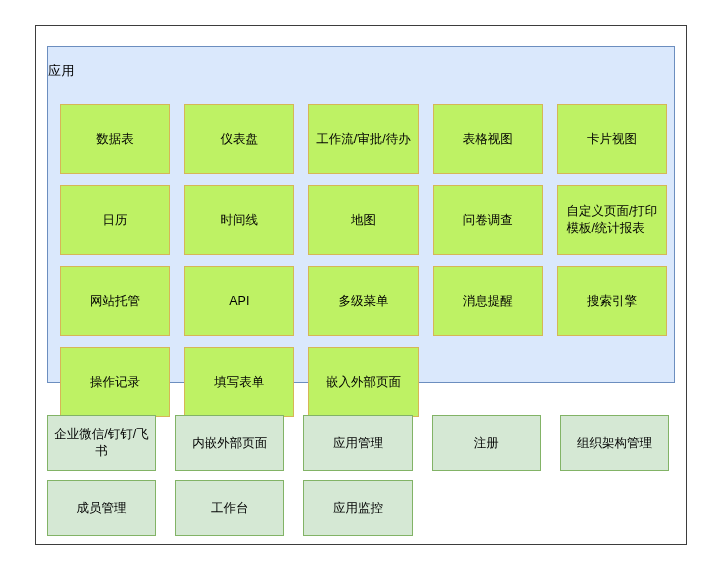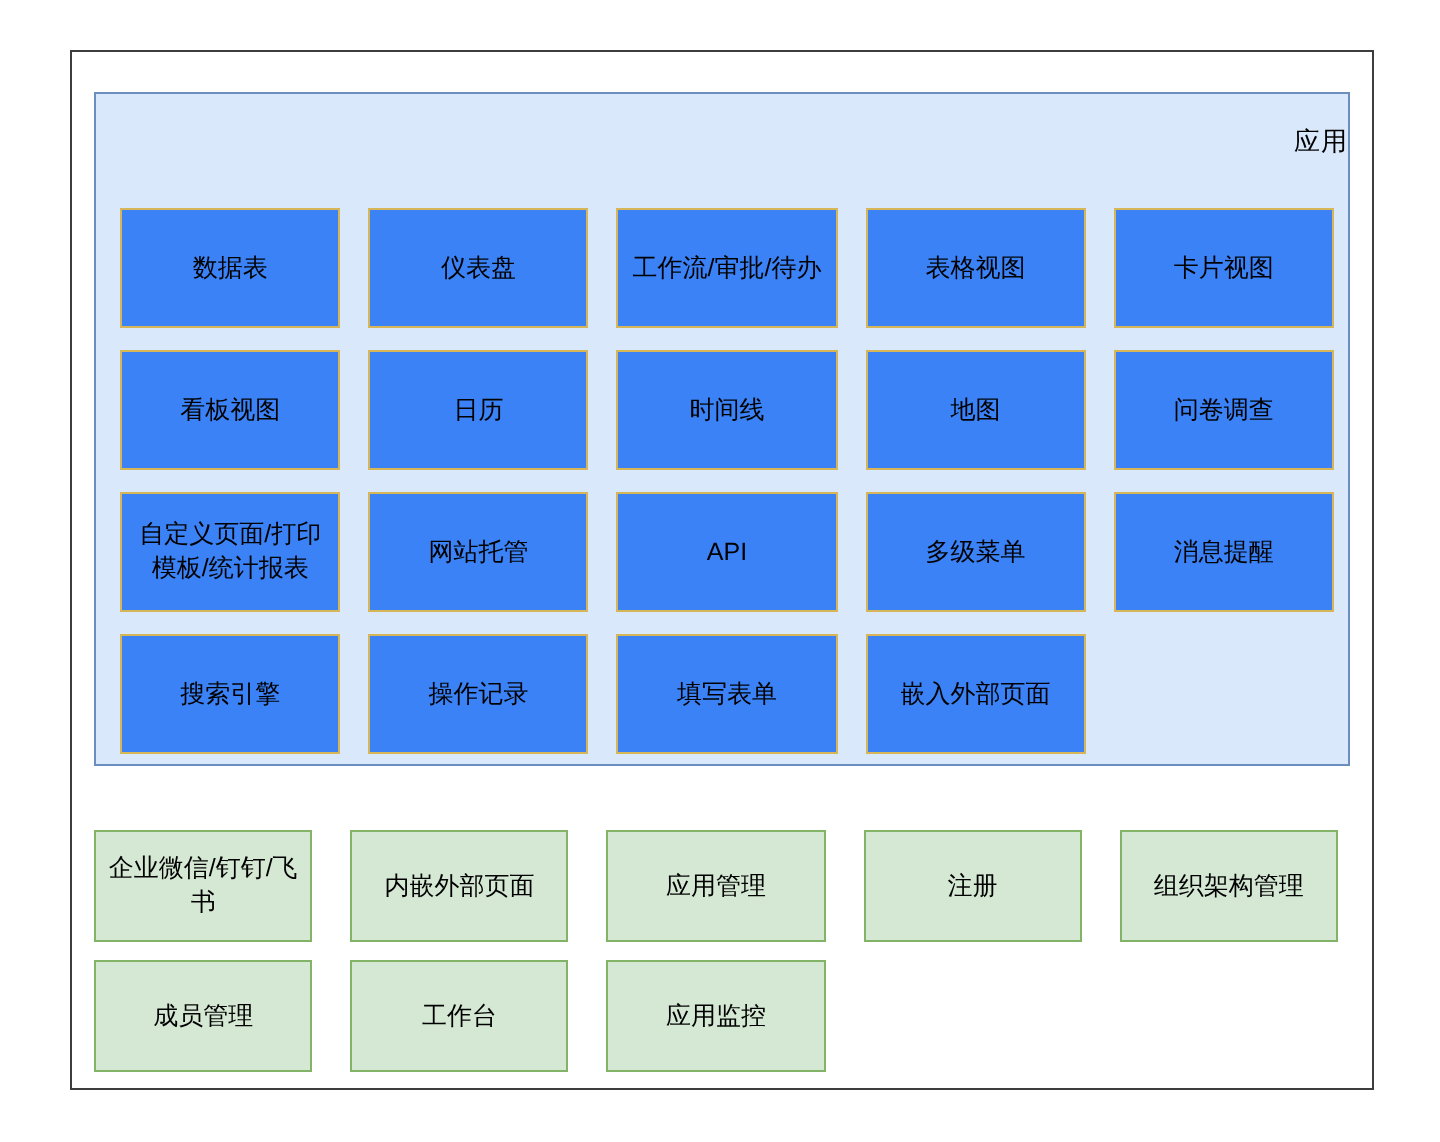--- a/index.html
+++ b/index.html
@@ -47,47 +47,46 @@
     box-sizing: border-box;
   }
 
   .app-title {
     position: absolute;
     left: 0;
     top: 0;
     width: 100%;
     height: 48px;
     line-height: 48px;
-    text-align: right;
+    text-align: left;
     font-size: 13px;
     color: #000000;
     letter-spacing: 0.5px;
   }
 
   
   .feature-grid {
     position: absolute;
     left: 12px;
     top: 57px;
     width: 607px;
     display: grid;
     grid-template-columns: repeat(5, 1fr);
     column-gap: 14px;
     row-gap: 11px;
   }
 
   .feature-cell {
-    height: 60px;
-    background: #3b82f6;
+    height: 70px;
+    background: #bef264;
     border: 1px solid #d6b656;
     box-sizing: border-box;
     display: flex;
     align-items: center;
     justify-content: center;
-    text-align: center;
     font-size: 12.5px;
     line-height: 17px;
     padding: 2px 5px;
     white-space: pre-line;
     color: #000000;
   }
 
   
   .platform-grid {
     position: absolute;
@@ -125,21 +124,20 @@
 
     <div class="app-container" style="left:11px; top:20px;">
       <div class="app-title">应用</div>
 
       <div class="feature-grid">
           <div class="feature-cell"><span>数据表</span></div>
           <div class="feature-cell"><span>仪表盘</span></div>
           <div class="feature-cell"><span>工作流/审批/待办</span></div>
           <div class="feature-cell"><span>表格视图</span></div>
           <div class="feature-cell"><span>卡片视图</span></div>
-          <div class="feature-cell"><span>看板视图</span></div>
           <div class="feature-cell"><span>日历</span></div>
           <div class="feature-cell"><span>时间线</span></div>
           <div class="feature-cell"><span>地图</span></div>
           <div class="feature-cell"><span>问卷调查</span></div>
           <div class="feature-cell"><span>自定义页面/打印
 模板/统计报表</span></div>
           <div class="feature-cell"><span>网站托管</span></div>
           <div class="feature-cell"><span>API</span></div>
           <div class="feature-cell"><span>多级菜单</span></div>
           <div class="feature-cell"><span>消息提醒</span></div>

